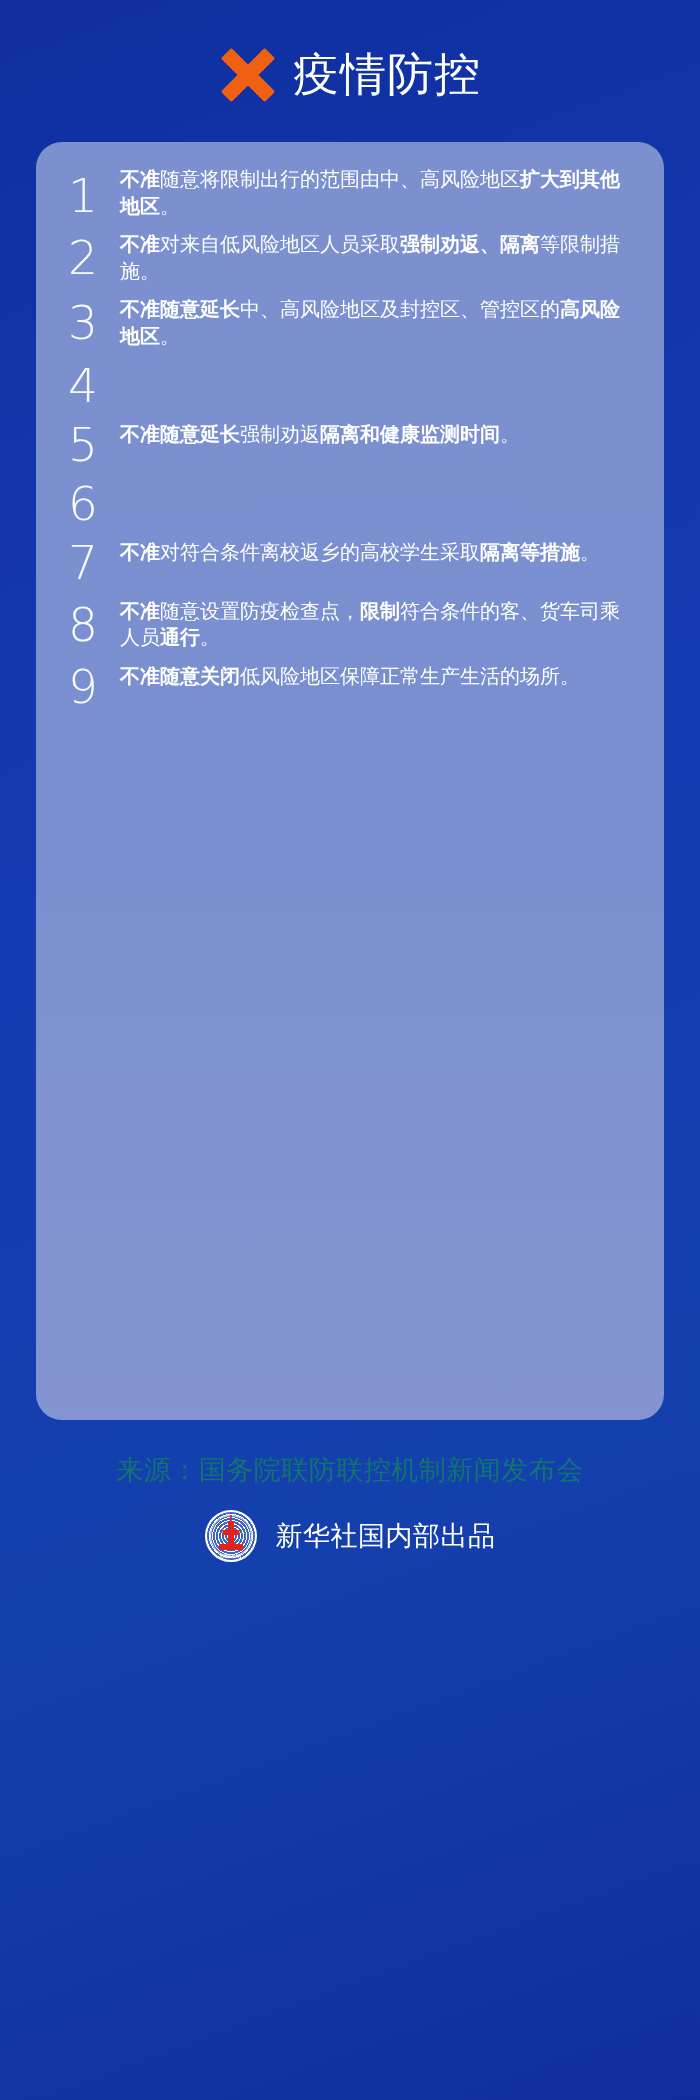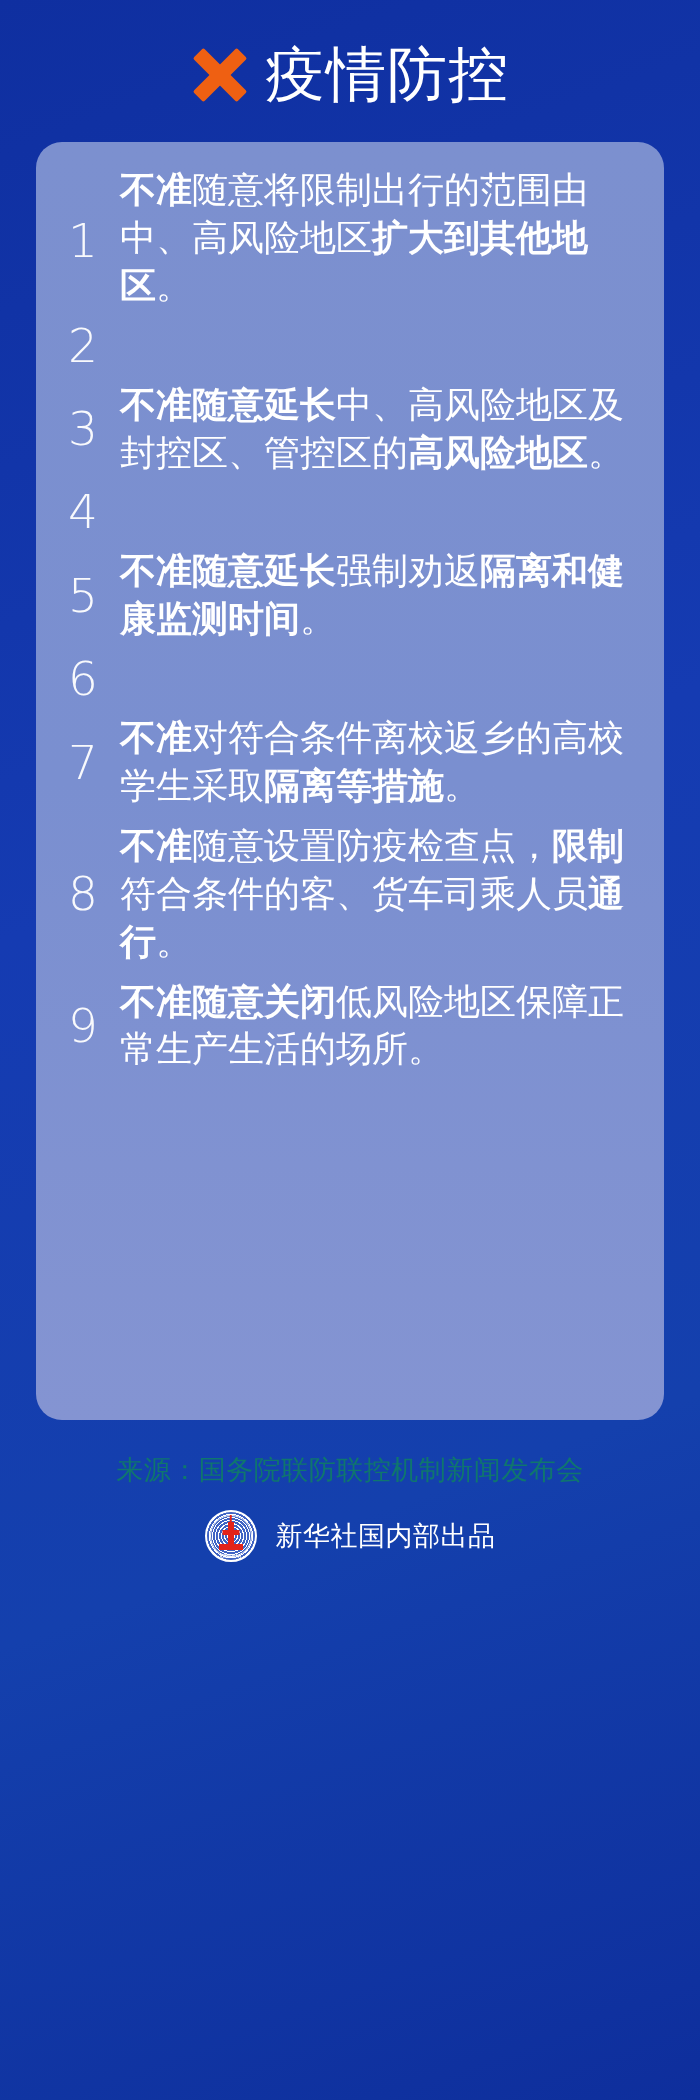--- a/index.html
+++ b/index.html
@@ -27,21 +27,21 @@
   .x-icon i {
     position:absolute; top:50%; left:50%;
     width:62px; height:15px;
     background:#ef6012;
     border-radius:2px;
     transform-origin:center;
   }
   .x-icon i:nth-child(1){ transform:translate(-50%,-50%) rotate(45deg); }
   .x-icon i:nth-child(2){ transform:translate(-50%,-50%) rotate(-45deg); }
   .header-title {
-    font-size:60px;
+    font-size:46px;
     letter-spacing:1px;
     font-weight:400;
     white-space:nowrap;
   }
   .header-emph {
     font-size:50px;
     font-weight:bold;
     letter-spacing:0px;
     margin-left:10px;
     white-space:nowrap;
@@ -70,21 +70,21 @@
     text-align:center;
     font-size:47px;
     font-weight:300;
     color:#ffffff;
     line-height:1;
     opacity:.95;
     font-family:"DejaVu Sans","Liberation Sans",sans-serif;
   }
   .rule-text {
     flex:1;
-    font-size:36px;
+    font-size:20px;
     line-height:1.33;
     color:#ffffff;
     text-align:left;
     word-break:break-all;
   }
   .rule-text b { font-weight:bold; }
   .rule-text span { font-weight:400; }
 
   
   .r1 .num { align-self:center; margin-top:6px; }
@@ -189,20 +189,21 @@
 
 <div class="card">
 
   <div class="rule r1">
     <div class="num">1</div>
     <div class="rule-text"><b>不准</b><span>随意将限制出行的范围由中、高风险地区</span><b>扩大到其他地区</b><span>。</span></div>
   </div>
 
   <div class="rule r2">
     <div class="num">2</div>
+    <div class="rule-text"><b>不准</b><span>对来自低风险地区人员采取</span><b>强制劝返、隔离</b><span>等限制措施。</span></div>
   </div>
 
   <div class="rule r3">
     <div class="num">3</div>
     <div class="rule-text"><b>不准随意延长</b><span>中、高风险地区及封控区、管控区的</span><b>高风险地区</b><span>。</span></div>
   </div>
 
   <div class="rule r4">
     <div class="num">4</div>
   </div>

